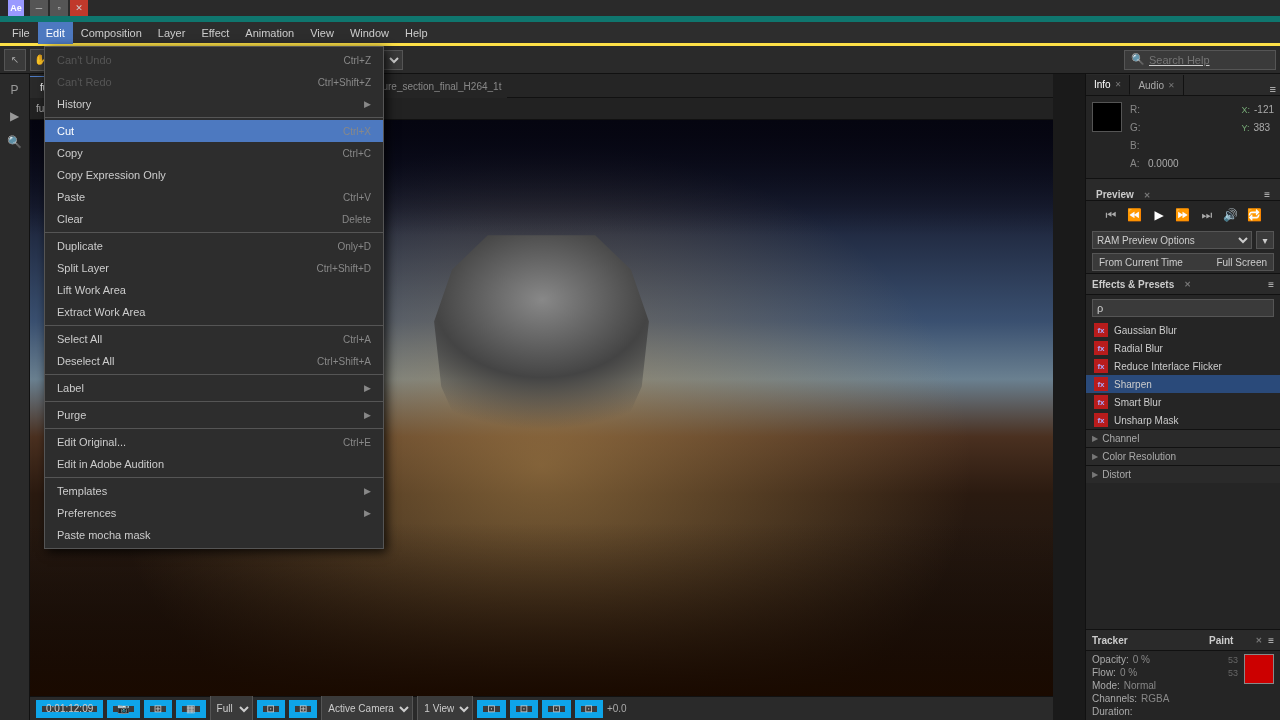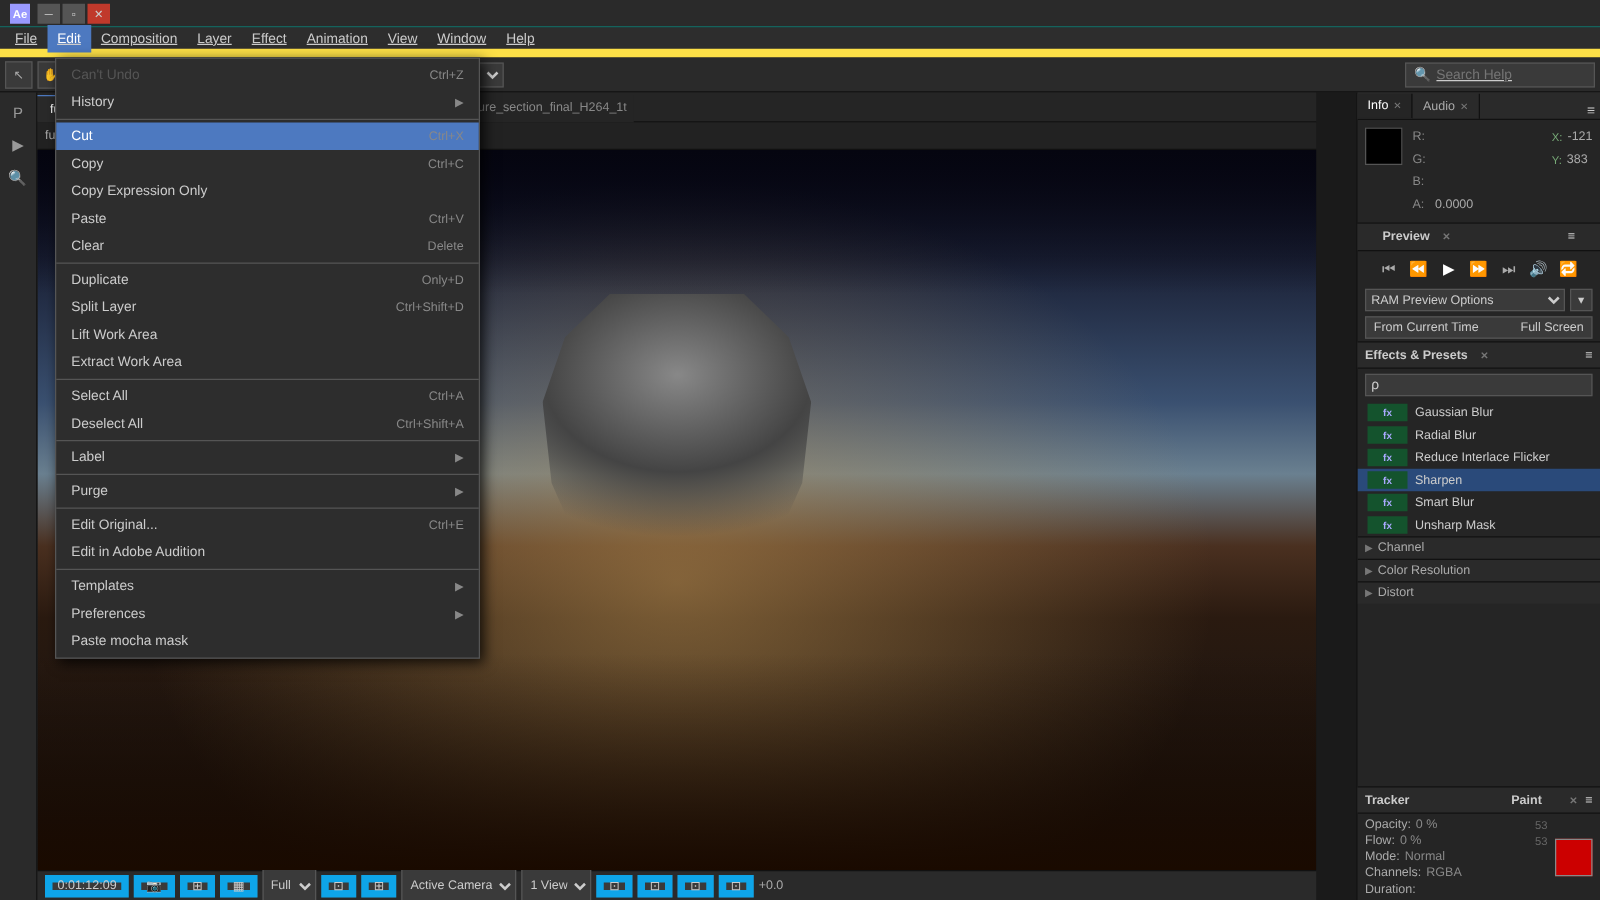--- a/index.html
+++ b/index.html
@@ -14,21 +14,21 @@
       user-select: none;
     }
 
     
     #title-bar {
       height: 22px;
       background: #2a2a2a;
       display: flex;
       align-items: center;
       padding: 0 8px;
-      border-bottom: 1px solid #0f766e;
+      border-bottom: 6px solid #0f766e;
     }
     #title-bar .app-icon {
       width: 16px; height: 16px;
       background: #9999ff;
       margin-right: 6px;
       font-size: 9px;
       display: flex; align-items: center; justify-content: center;
       color: #fff; font-weight: bold;
     }
     #title-bar .title-text {
@@ -47,22 +47,21 @@
     }
     #title-bar .win-btn.close { background: #c0392b; }
 
     
     #menu-bar {
       height: 24px;
       background: #2d2d2d;
       display: flex;
       align-items: center;
       padding: 0 4px;
-      border-bottom: 7px solid #fde047;
-      text-decoration: underline;
+      border-bottom: 3px solid #fde047;
     }
     .menu-item {
       padding: 2px 8px;
       cursor: pointer;
       font-size: 11px;
       color: #ccc;
       height: 22px;
       display: flex; align-items: center;
     }
     .menu-item:hover, .menu-item.active {
@@ -265,22 +264,22 @@
       width: 30px; height: 30px;
       background: #000;
       border: 1px solid #555;
     }
     .coord-label { color: #7a7; font-size: 9px; }
 
     
     .preview-header {
       height: 22px;
       background: #2a2a2a;
-      display: flex; align-items: center;
-      padding: 0 20px;
+      display: flex; align-items: flex-end;
+      padding: 0 10px;
       border-bottom: 1px solid #111;
       font-size: 10px; font-weight: bold; color: #ccc;
       gap: 6px;
     }
     .preview-controls {
       display: flex; align-items: center; justify-content: center;
       padding: 4px;
       gap: 2px;
     }
     .prev-btn {
@@ -365,22 +364,22 @@
 
     .effect-item {
       height: 18px;
       display: flex; align-items: center;
       padding: 0 8px;
       font-size: 10px; color: #ccc;
       cursor: pointer; gap: 6px;
     }
     .effect-item.highlighted { background: #2a4a7a; }
     .effect-icon {
-      width: 32px; height: 14px;
-      background: #14532d;
+      width: 14px; height: 14px;
+      background: #b91c1c;
       display: flex; align-items: center; justify-content: center;
       font-size: 8px; color: #aaf; font-weight: bold;
       flex-shrink: 0;
       text-align: center;
     }
 
     .effect-group {
       height: 18px;
       display: flex; align-items: center;
       padding: 0 6px;
@@ -397,21 +396,21 @@
       background: #2a2a2a;
       display: flex; align-items: center;
       padding: 0 6px;
       border-bottom: 1px solid #111;
       border-top: 1px solid #111;
       font-size: 10px; font-weight: bold; color: #ccc;
       gap: 6px;
     }
     .paint-opacity-row {
       padding: 3px 6px;
-      display: flex; align-items: center; gap: 6px;
+      display: flex; align-items: flex-start; gap: 6px;
       font-size: 10px; color: #aaa;
     }
     .paint-value { color: #888; font-size: 10px; }
     .paint-swatch-area {
       width: 30px; height: 30px;
       background: #c00;
       border: 1px solid #888;
       margin-left: auto;
     }
 
@@ -728,20 +727,24 @@
     </div>
   </div>
 </div>
 
 <div id="dropdown-overlay">
   <div id="edit-menu">
     <div class="menu-row disabled">
       <span class="menu-label">Can't Undo</span>
       <span class="menu-shortcut">Ctrl+Z</span>
     </div>
+    <div class="menu-row disabled">
+      <span class="menu-label">Can't Redo</span>
+      <span class="menu-shortcut">Ctrl+Shift+Z</span>
+    </div>
     <div class="menu-row">
       <span class="menu-label">History</span>
       <span class="menu-arrow">▶</span>
     </div>
     <div class="menu-separator"></div>
     <div class="menu-row active-item">
       <span class="menu-label">Cut</span>
       <span class="menu-shortcut">Ctrl+X</span>
     </div>
     <div class="menu-row">

